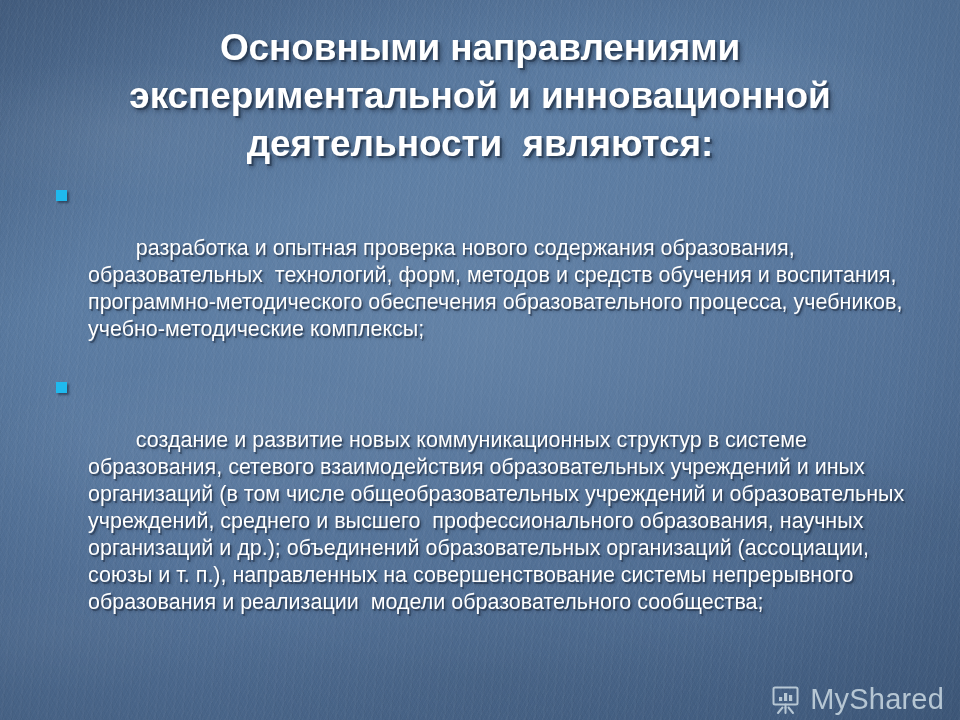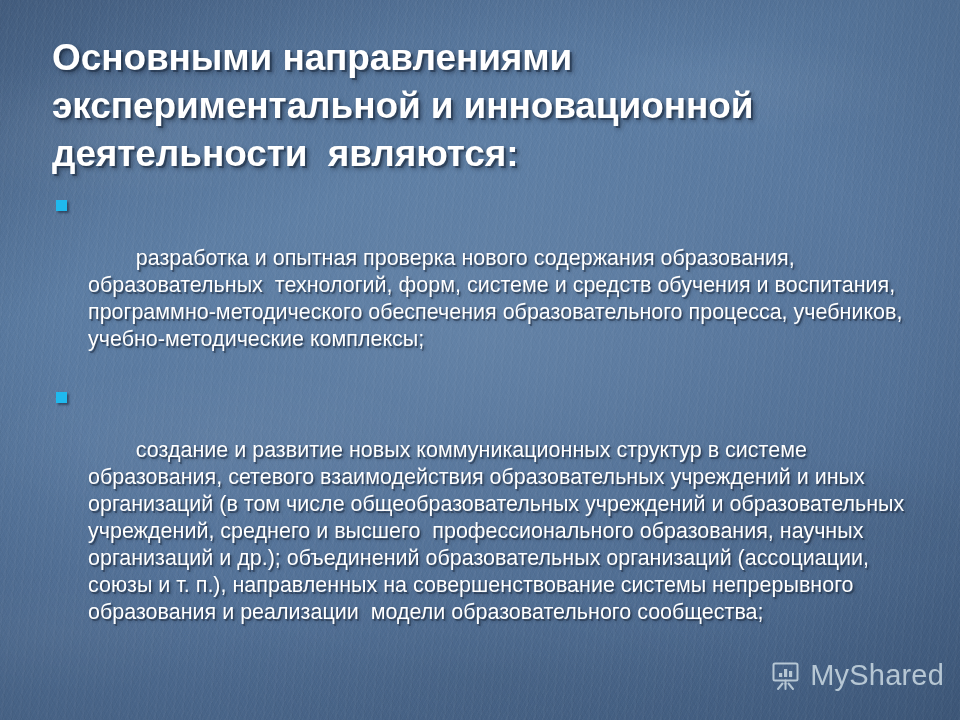--- a/index.html
+++ b/index.html
@@ -51,22 +51,22 @@
 
   #content {
     position: relative;
     z-index: 3;
     width: 100%;
     height: 100%;
   }
 
   .slide-title {
     margin: 0;
-    padding: 34px 52px 0 52px;
-    text-align: left;
+    padding: 24px 52px 0 52px;
+    text-align: center;
     color: #ffffff;
     font-size: 37px;
     font-weight: bold;
     line-height: 1.30;
     letter-spacing: -0.1px;
     white-space: pre-wrap;
     text-shadow:
       2px 2px 0px rgba(30,46,68,0.55),
       3px 3px 4px rgba(22,34,52,0.50);
   }
@@ -97,21 +97,21 @@
     width: 11px;
     height: 11px;
     background: #1fb9ee;
     box-shadow: 1.5px 1.5px 2px rgba(22,34,52,0.55);
   }
 
   
   .watermark {
     position: absolute;
     right: 16px;
-    bottom: 28px;
+    bottom: 4px;
     z-index: 4;
     display: flex;
     align-items: center;
     gap: 7px;
     opacity: 0.88;
   }
   .watermark-icon {
     display: block;
     width: 34px;
     height: 34px;
@@ -130,21 +130,21 @@
 <div id="slide">
 
   <div id="content">
 
     <h1 class="slide-title">Основными направлениями экспериментальной и инновационной деятельности  являются:</h1>
 
     <ul class="bullet-list">
 
       <li class="bullet-item">
         <span class="bullet-marker"></span>
-        <span>разработка и опытная проверка нового содержания образования, образовательных  технологий, форм, системе и средств обучения и воспитания, программно-методического обеспечения образовательного процесса, учебников, учебно-методические комплексы;</span>
+        <span>разработка и опытная проверка нового содержания образования, образовательных  технологий, форм, методов и средств обучения и воспитания, программно-методического обеспечения образовательного процесса, учебников, учебно-методические комплексы;</span>
       </li>
 
 
       <li class="bullet-item">
         <span class="bullet-marker"></span>
         <span>создание и развитие новых коммуникационных структур в системе образования, сетевого взаимодействия образовательных учреждений и иных организаций (в том числе общеобразовательных учреждений и образовательных учреждений, среднего и высшего  профессионального образования, научных организаций и др.); объединений образовательных организаций (ассоциации, союзы и т. п.), направленных на совершенствование системы непрерывного образования и реализации  модели образовательного сообщества;</span>
       </li>
 
     </ul>
   </div>

